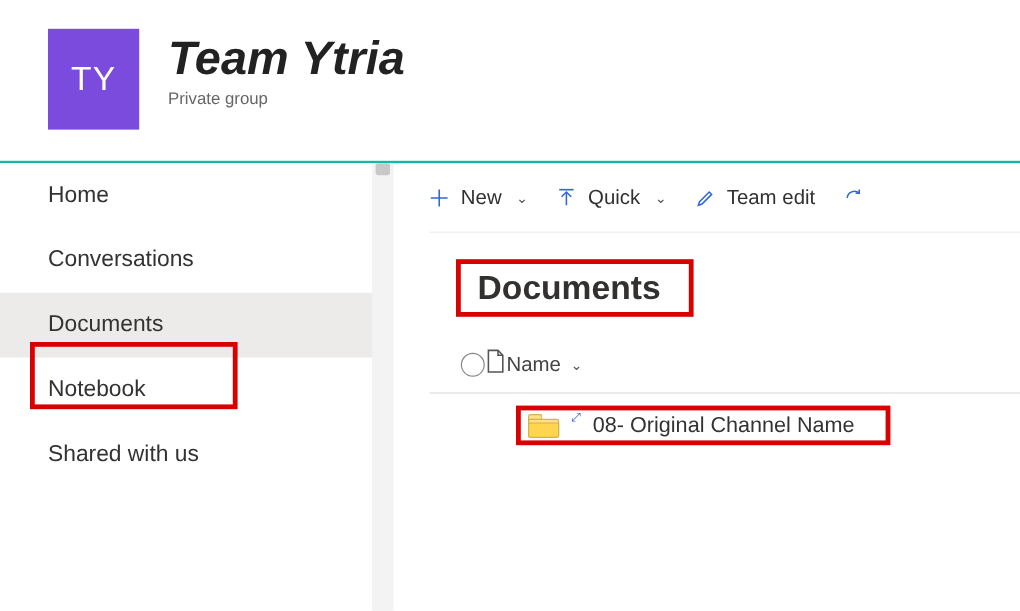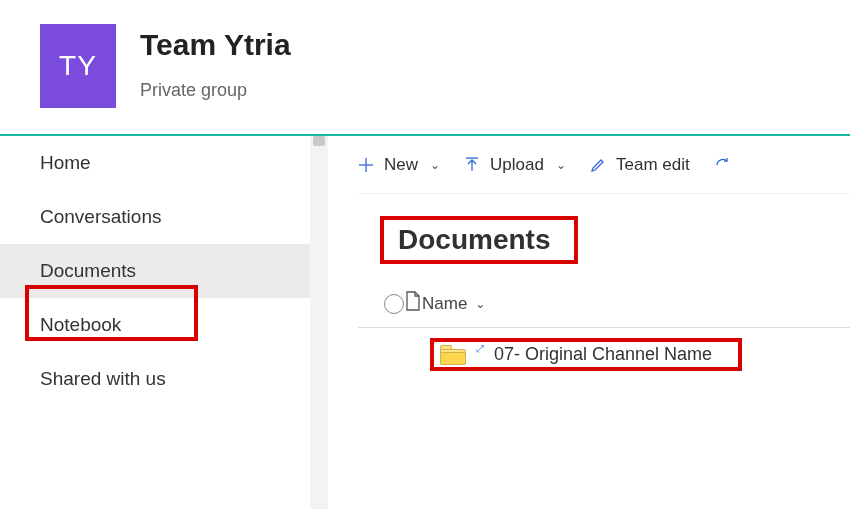--- a/index.html
+++ b/index.html
@@ -1,21 +1,21 @@
 <!DOCTYPE html>
 <html><head>
 <meta charset="utf-8">
 <style>
   * { box-sizing: border-box; margin: 0; padding: 0; }
   html, body { width: 850px; height: 509px; font-family: "Segoe UI", Arial, sans-serif; background: #fff; color: #323130; overflow: hidden; }
   .header { display: flex; align-items: flex-start; padding: 24px 30px 26px 40px; gap: 24px; }
   .avatar { width: 76px; height: 84px; background: #7B4BDD; display: flex; align-items: center; justify-content: center; color: #fff; font-size: 28px; font-weight: 400; letter-spacing: 1px; }
   .team-info { padding-top: 4px; }
-  .team-title { font-size: 30px; font-weight: 700; color: #222; }
-  .team-sub { font-size: 18px; color: #666; margin-top: 18px; }
+  .team-title { font-size: 39px; font-weight: 700; color: #222; font-style: italic; }
+  .team-sub { font-size: 14px; color: #666; margin-top: 2px; }
   .body { display: flex; height: calc(509px - 126px); border-top: 2px solid #14b8a6; }
   .sidebar-wrap { display:flex; }
   .sidebar { width: 310px; background:#fff; }
   .nav-item { display:flex; align-items:center; padding: 16px 40px; font-size: 19px; color:#333; cursor:pointer; }
   .nav-item.selected { background:#edebe9; }
   .scroll-track { width: 18px; background:#f3f3f3; position:relative; }
   .scroll-thumb { position:absolute; top:0; left:3px; width:12px; height:10px; background:#c8c8c8; border-radius:2px; }
   .scroll-arrow { position:absolute; top:-3px; left:4px; font-size:10px; color:#999;}
   .main { flex:1; padding: 0 0 0 30px; }
   .toolbar { display:flex; gap: 24px; height: 58px; color:#3b3a39; font-size:17px; border-bottom:1px solid #eee; }
@@ -85,21 +85,21 @@
           </svg>
         <span>New</span>
         <span class="chev-small">⌄</span>
       </div>
       <div class="tb-item">
         <svg width="16" height="16" viewBox="0 0 16 16" fill="none" stroke-width="1.3">
             <line x1="8" y1="14" x2="8" y2="3"></line>
             <polyline points="4,7 8,3 12,7"></polyline>
             <line x1="2" y1="1" x2="14" y2="1"></line>
           </svg>
-        <span>Upload</span>
+        <span>Quick</span>
         <span class="chev-small">⌄</span>
       </div>
       <div class="tb-item">
         <svg width="16" height="16" viewBox="0 0 16 16" fill="none" stroke-width="1.3">
             <path d="M2 14 L3 11 L11 3 L13 5 L5 13 Z"></path>
           </svg>
         <span>Team edit</span>
       </div>
       <div class="tb-item" style="overflow:hidden; width:20px;">
         <svg width="18" height="18" viewBox="0 0 18 18" fill="none" stroke-width="1.3">
@@ -129,19 +129,19 @@
 
     <div class="row">
       <div class="row-spacer"></div>
       <div class="folder-wrap">
         <div class="folder-icon">
           <div class="folder-tab"></div>
             <div class="folder-back"></div>
             <div class="folder-front"></div>
         </div>
         <span class="link-tick">⤢</span>
-        <span class="row-label">07- Original Channel Name</span>
+        <span class="row-label">08- Original Channel Name</span>
       </div>
     </div>
   </div>
 </div>
 
 <div id="hl-docs-nav" class="highlight-box"></div>
 
 </body></html>

